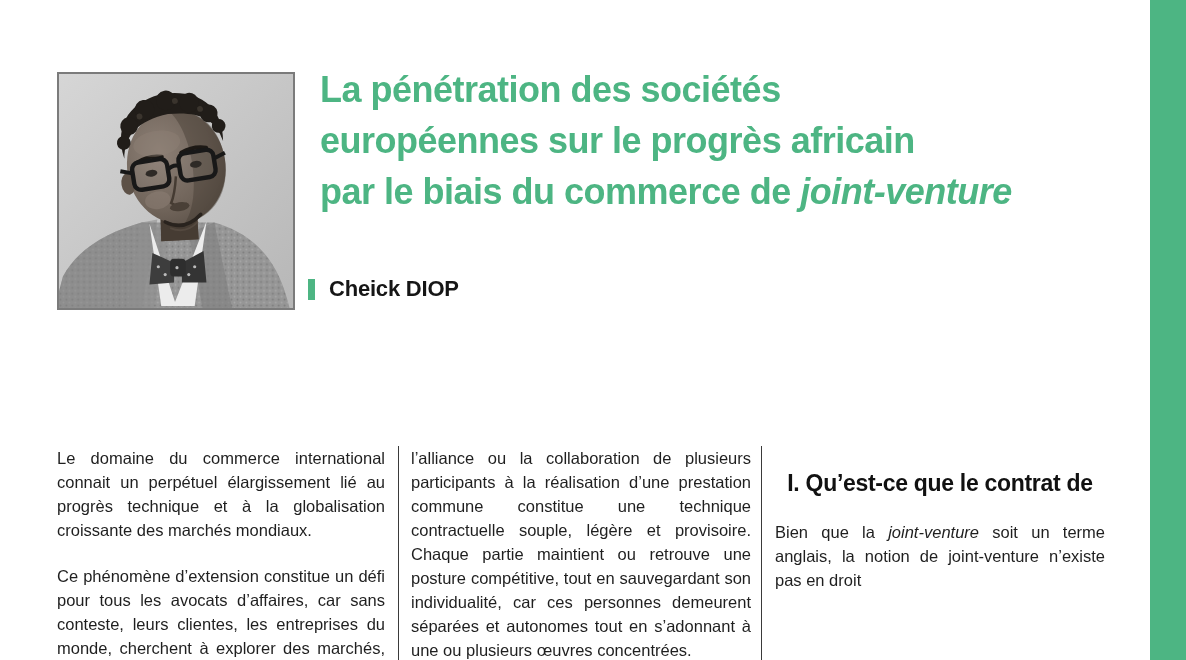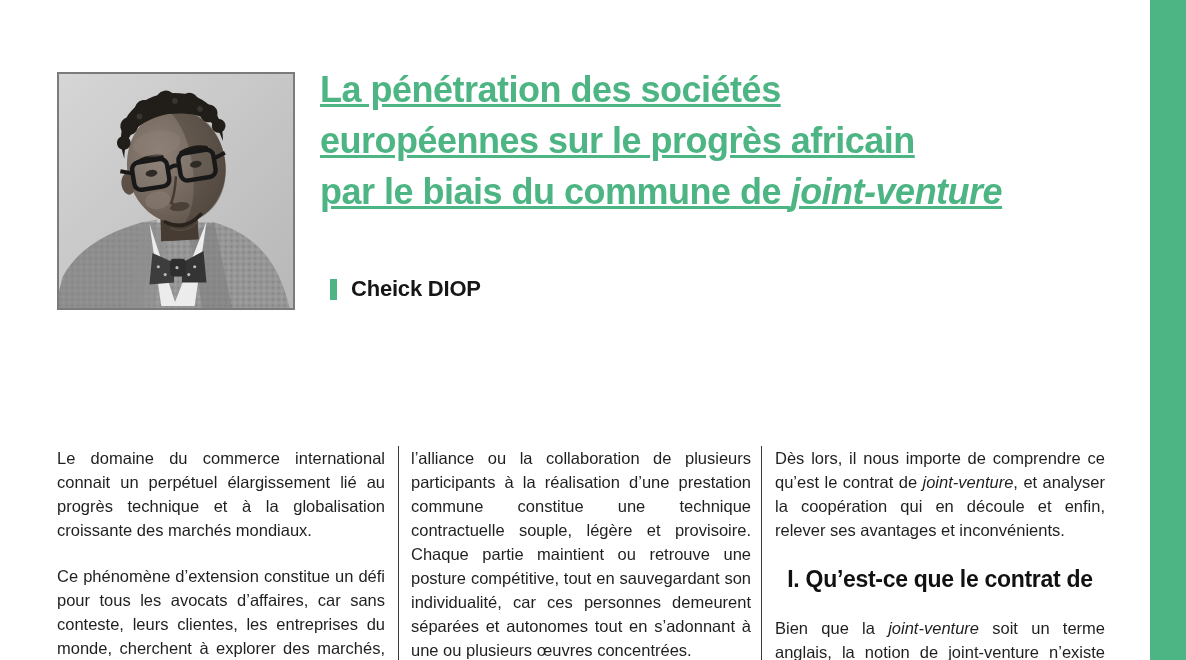--- a/index.html
+++ b/index.html
@@ -33,26 +33,26 @@
   
   .title {
     position: absolute; left: 320px; top: 64px;
     width: 800px;
     color: #4db583;
     font-size: 36px;
     font-weight: 700;
     line-height: 51px;
     letter-spacing: -0.5px;
   }
-  .title-line { display: block; text-decoration: underline; }
+  .title-line { display: block; }
   .title i { font-style: italic; }
 
   
   .author {
-    position: absolute; left: 330px; top: 276px;
+    position: absolute; left: 308px; top: 276px;
     display: flex; align-items: center;
   }
   .author-bar {
     display: inline-block;
     width: 7px; height: 21px;
     background: #4db583;
     margin-right: 14px;
   }
   .author-name {
     font-size: 22px;
@@ -181,21 +181,21 @@
         <circle cx="138" cy="196" r="1.6" fill="#bbbbbb"></circle>
         <circle cx="132" cy="204" r="1.6" fill="#bbbbbb"></circle>
         <circle cx="120" cy="197" r="1.6" fill="#bbbbbb"></circle>
       </g>
     </svg>
   </figure>
 
   <h1 class="title">
     <span class="title-line"><span>La pénétration des sociétés</span></span>
     <span class="title-line"><span>européennes sur le progrès africain</span></span>
-    <span class="title-line"><span>par le biais du commune de </span><i>joint-venture</i></span>
+    <span class="title-line"><span>par le biais du commerce de </span><i>joint-venture</i></span>
   </h1>
 
   <div class="author">
     <span class="author-bar"></span>
     <span class="author-name">Cheick DIOP</span>
   </div>
 
   <main class="columns">
 
     <section class="col col-1">
@@ -206,21 +206,20 @@
     <div class="vdiv vdiv-1"></div>
 
     <section class="col col-2">
       <p><span>l’alliance ou la collaboration de plusieurs participants à la réalisation d’une prestation commune constitue une technique contractuelle souple, légère et provisoire. Chaque partie maintient ou retrouve une posture compétitive, tout en sauvegardant son individualité, car ces personnes demeurent séparées et autonomes tout en s’adonnant à une ou plusieurs œuvres concentrées.</span></p>
       <p><span>Ces alliances d’affaires peuvent prendre</span></p>
     </section>
 
     <div class="vdiv vdiv-2"></div>
 
     <section class="col col-3">
-      <p><span>Dès lors, il nous importe de comprendre ce qu’est le contrat de </span><i>joint-venture</i><span>, et analyser la coopération qui en découle et enfin, relever ses avantages et inconvénients.</span></p>
       <h2 class="section-heading">
         <span class="h-line"><span>I. Qu’est-ce que le contrat de</span></span>
       </h2>
       <p><span>Bien que la </span><i>joint-venture</i><span> soit un terme anglais, la notion de joint-venture n’existe pas en droit</span></p>
     </section>
 
   </main>
 </div>
 
 </body></html>

